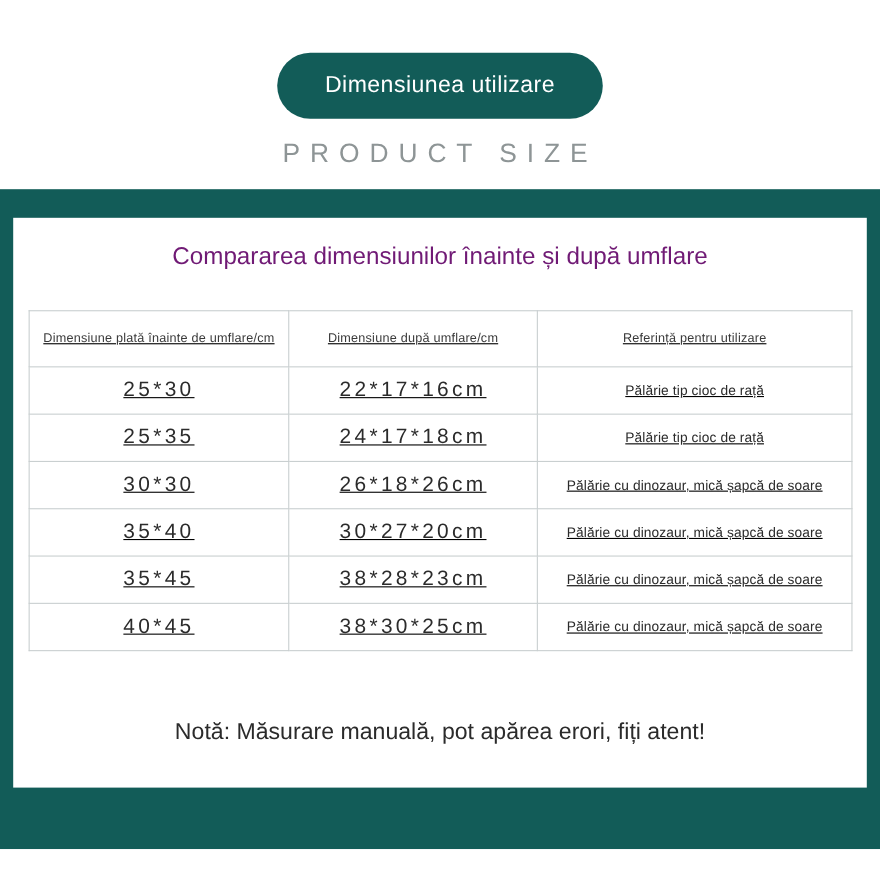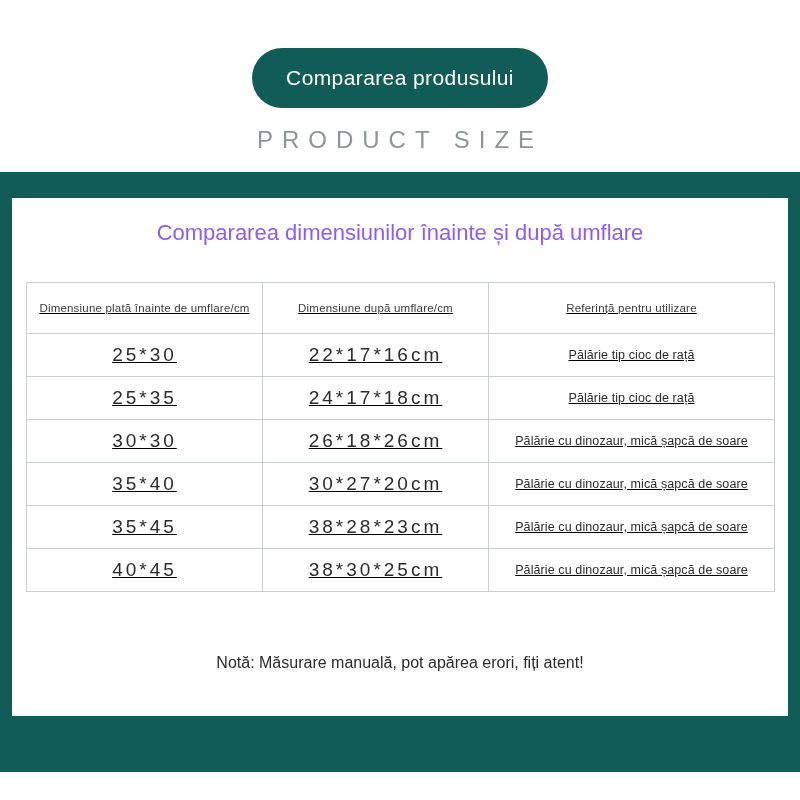--- a/index.html
+++ b/index.html
@@ -75,21 +75,21 @@
     height: 518px;
     background: #ffffff;
   }
   .card-title {
     position: absolute;
     left: 0;
     top: 22px;
     width: 776px;
     text-align: center;
     font-size: 22px;
-    color: #8b5cf6;
+    color: #701a75;
   }
   table.size-table {
     position: absolute;
     left: 14px;
     top: 84px;
     width: 748px;
     border-collapse: collapse;
     table-layout: fixed;
     text-decoration: underline;
   }
@@ -123,41 +123,41 @@
     letter-spacing: 0.1px;
     line-height: 1.35;
     padding: 0 4px;
   }
   .note {
     position: absolute;
     left: 0;
     top: 456px;
     width: 776px;
     text-align: center;
-    font-size: 16px;
+    font-size: 21px;
     color: #2b2b2b;
   }
   
   .footer-strip {
     position: absolute;
     left: 0;
     top: 772px;
     width: 800px;
     height: 28px;
     background: #ffffff;
   }
 </style>
 </head>
 <body>
 
 <div class="page">
 
   <div class="header">
     <div class="title-pill">
-      <span>Compararea produsului</span>
+      <span>Dimensiunea utilizare</span>
     </div>
     <div class="subtitle">PRODUCT SIZE</div>
   </div>
 
   <div class="panel">
     <div class="card">
 
       <div class="card-title">Compararea dimensiunilor înainte și după umflare</div>
 
       <table class="size-table">

